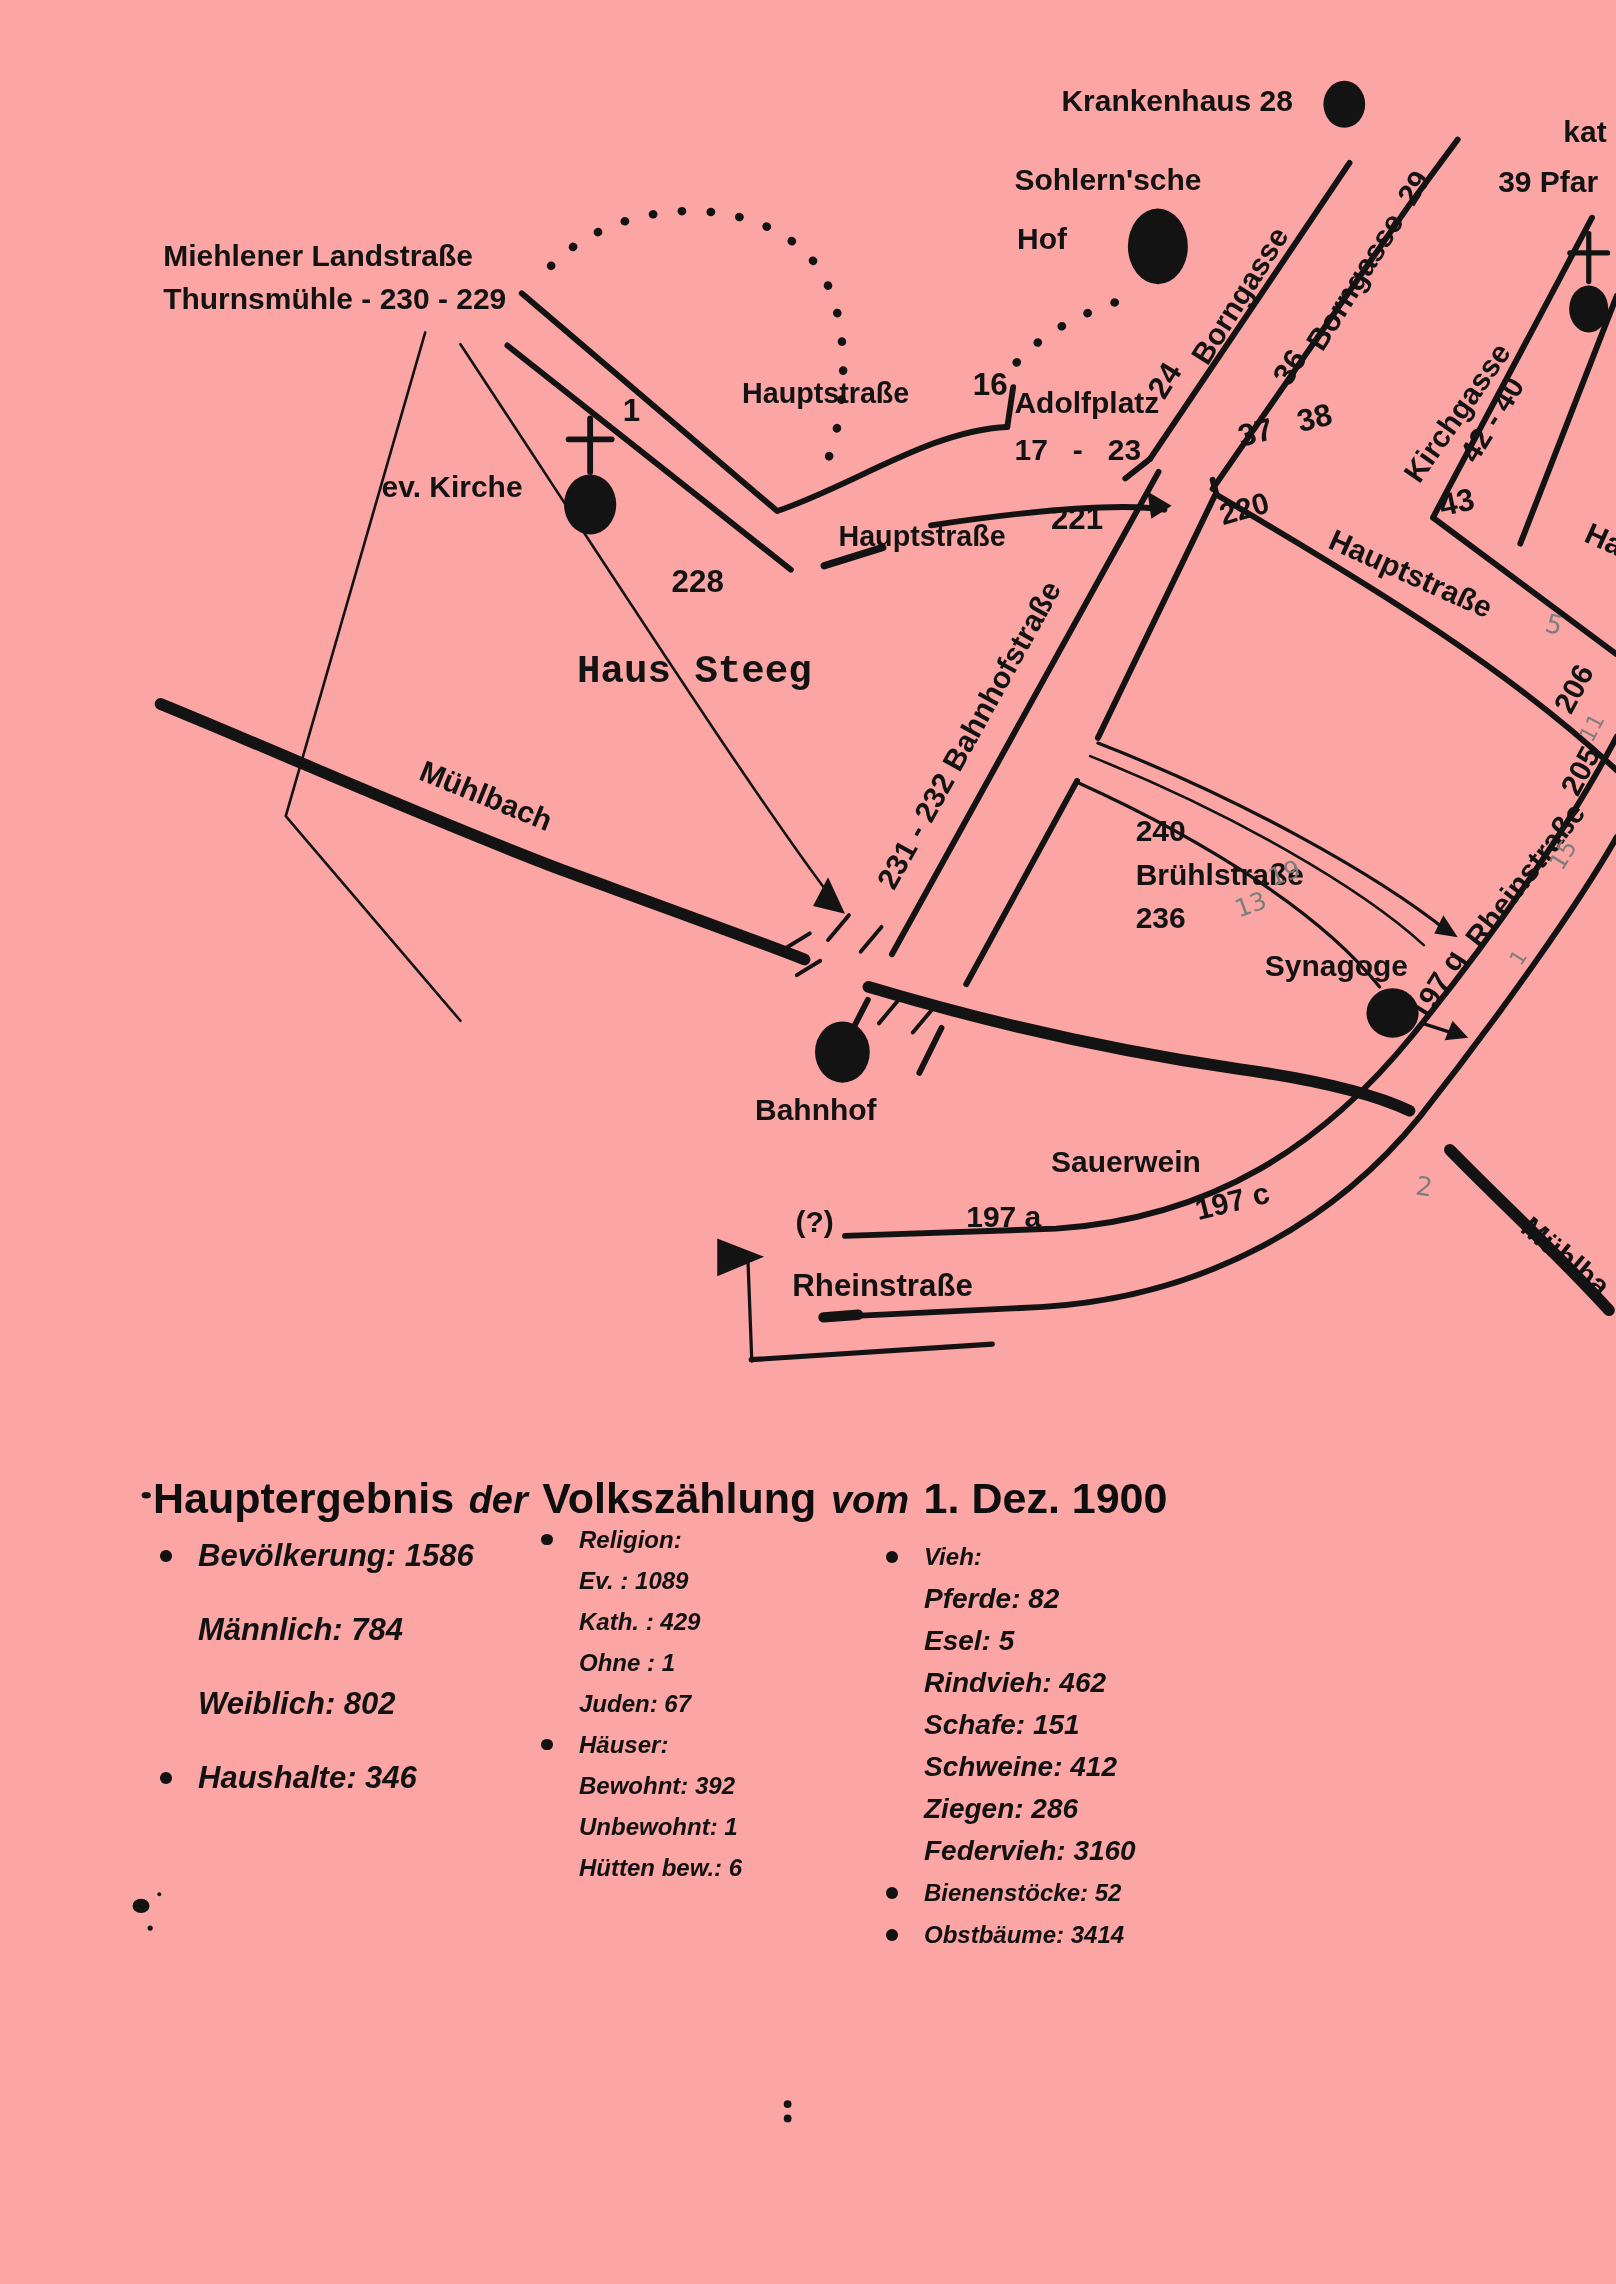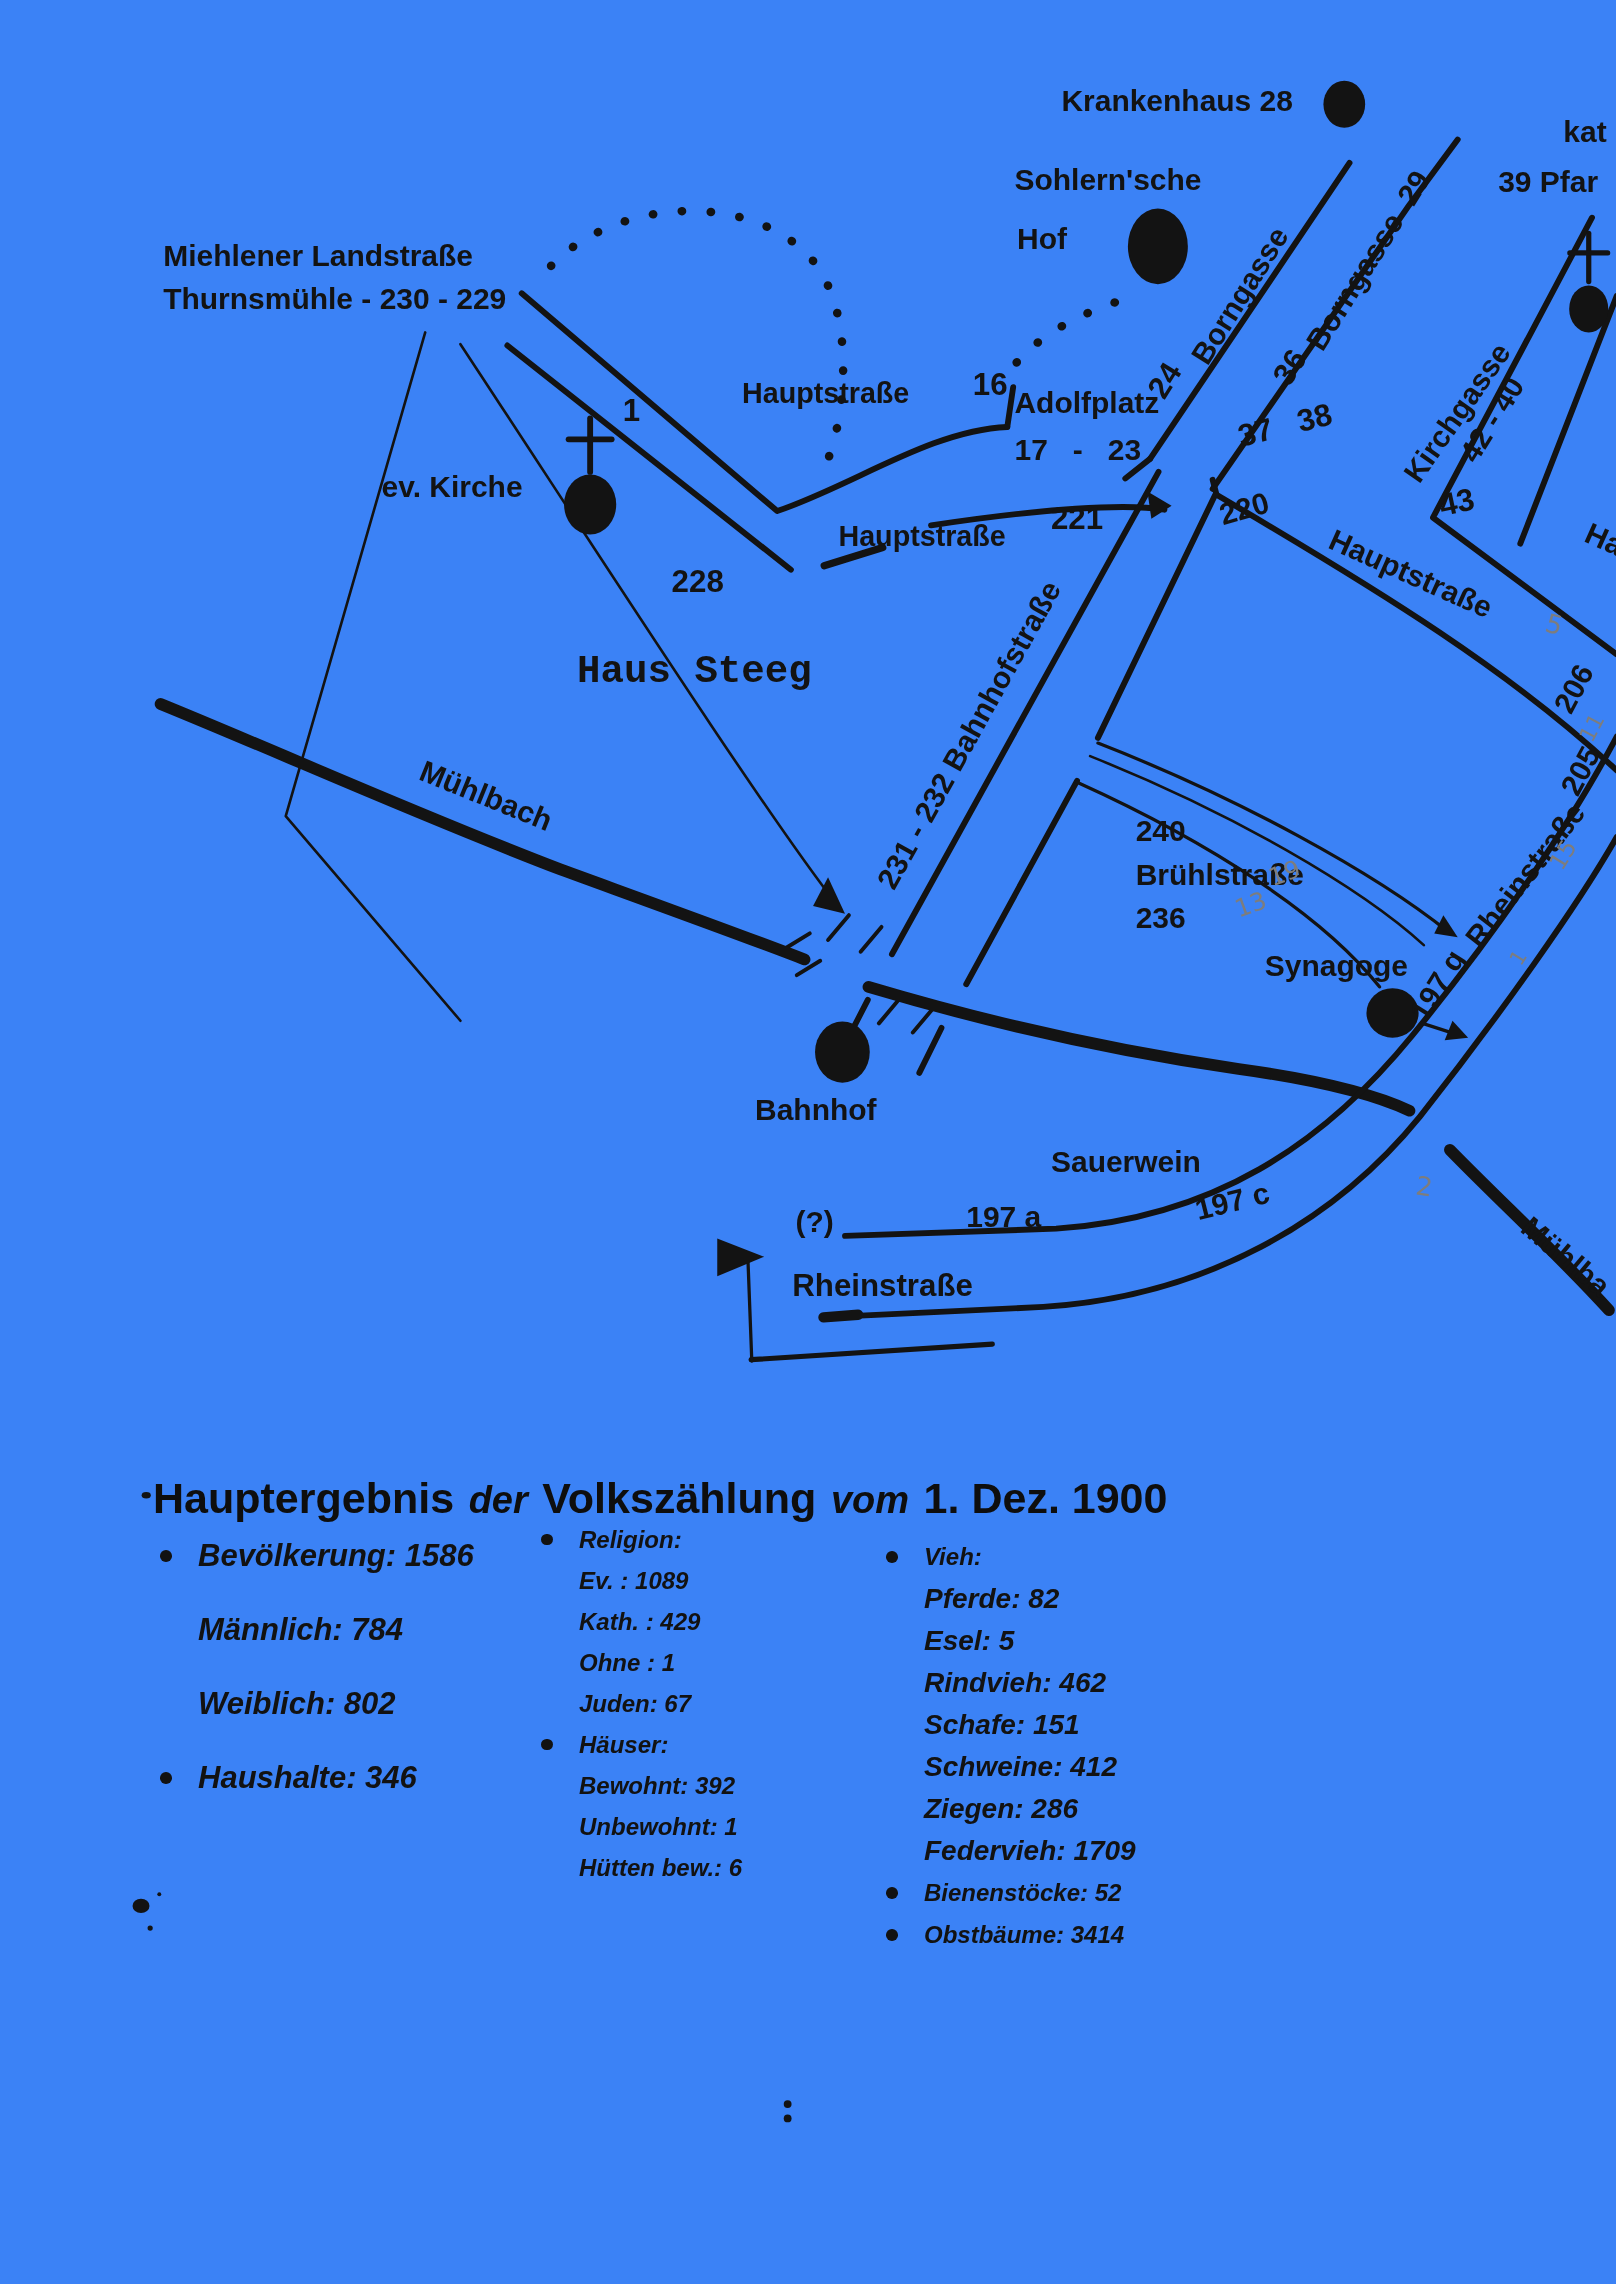--- a/index.html
+++ b/index.html
@@ -1,19 +1,19 @@
 <!DOCTYPE html>
 <html style="font-size:10.4px"><head>
 <meta charset="utf-8">
 <style>
   html,body{margin:0;padding:0;background:#e8e8e8;}
   .page{
     position:relative;
     width:1617px;height:2284px;
-    background:#3b82f6;
+    background:#fca5a5;
     overflow:hidden;
     font-family:"Liberation Sans", sans-serif;
     color:#101010;
   }
   svg{position:absolute;left:0;top:0;}
   svg text{
     font-family:"Liberation Sans", sans-serif;
     font-weight:700;
     fill:#131313;
     white-space:pre;
@@ -265,21 +265,21 @@
     <div class="sline">
         <span>Schafe: 151</span>
       </div>
     <div class="sline">
         <span>Schweine: 412</span>
       </div>
     <div class="sline">
         <span>Ziegen: 286</span>
       </div>
     <div class="sline">
-        <span>Federvieh: 1709</span>
+        <span>Federvieh: 3160</span>
       </div>
     <div class="sline has-bullet strong">
         <span class="bdot"></span>
         <span>Bienenstöcke: 52</span>
       </div>
     <div class="sline has-bullet strong">
         <span class="bdot"></span>
         <span>Obstbäume: 3414</span>
       </div>
   </div>

